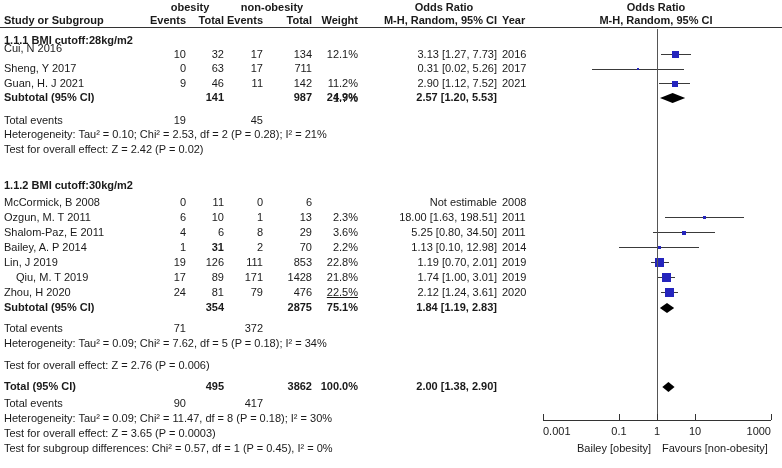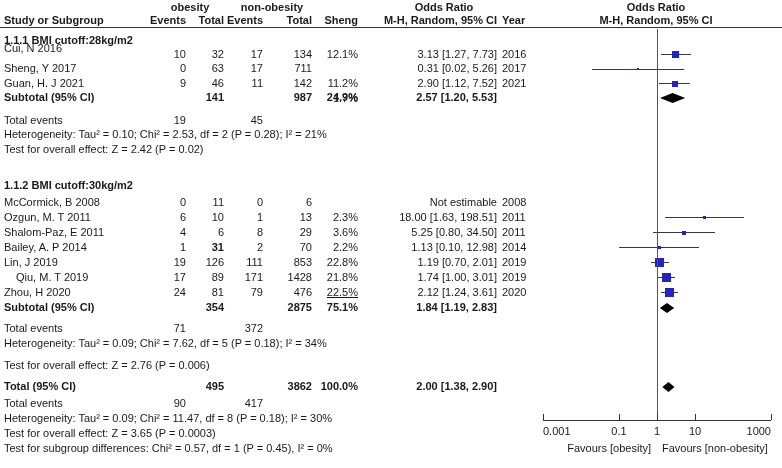--- a/index.html
+++ b/index.html
@@ -29,21 +29,21 @@
   <span class="abs ctr b" style="left:190px;top:1px;">obesity</span>
   <span class="abs ctr b" style="left:272px;top:1px;">non-obesity</span>
   <span class="abs ctr b" style="left:444px;top:1px;">Odds Ratio</span>
   <span class="abs ctr b" style="left:656px;top:1px;">Odds Ratio</span>
 
   <span class="abs b" style="left:4px;top:14px;">Study or Subgroup</span>
   <span class="abs b rt" style="right:596px;top:14px;">Events</span>
   <span class="abs b rt" style="right:558px;top:14px;">Total</span>
   <span class="abs b rt" style="right:519px;top:14px;">Events</span>
   <span class="abs b rt" style="right:470px;top:14px;">Total</span>
-  <span class="abs b rt" style="right:424px;top:14px;">Sheng</span>
+  <span class="abs b rt" style="right:424px;top:14px;">Weight</span>
   <span class="abs b rt" style="right:285px;top:14px;">M-H, Random, 95% CI</span>
   <span class="abs b" style="left:502px;top:14px;">Year</span>
   <span class="abs ctr b" style="left:656px;top:14px;">M-H, Random, 95% CI</span>
 
   <div class="hline" style="left:0;top:27px;width:782px;"></div>
 
   <div id="rows">
       <div class="cell b" style="left: 4px; top: 33.5px;">1.1.1 BMI cutoff:28kg/m2</div>
       <div class="cell" style="left: 4px; top: 42px;">Cui, N 2016</div>
       <div class="cell" style="right: 596px; text-align: right; top: 47.5px;">10</div>
@@ -185,17 +185,17 @@
       <div class="tick" style="left: 543px; top: 414px; height: 6px; background: rgb(51, 51, 51);"></div>
       <div class="cell" style="top: 425px; left: 543px;">0.001</div>
       <div class="tick" style="left: 619px; top: 414px; height: 6px; background: rgb(51, 51, 51);"></div>
       <div class="cell" style="top: 425px; left: 619px; transform: translateX(-50%);">0.1</div>
       <div class="tick" style="left: 657px; top: 414px; height: 6px; background: rgb(51, 51, 51);"></div>
       <div class="cell" style="top: 425px; left: 657px; transform: translateX(-50%);">1</div>
       <div class="tick" style="left: 695px; top: 414px; height: 6px; background: rgb(51, 51, 51);"></div>
       <div class="cell" style="top: 425px; left: 695px; transform: translateX(-50%);">10</div>
       <div class="tick" style="left: 771px; top: 414px; height: 6px; background: rgb(51, 51, 51);"></div>
       <div class="cell" style="top: 425px; right: 11px; text-align: right;">1000</div>
-      <div class="cell" style="right: 131px; top: 442px; text-align: right;">Favours [obesity]</div>
+      <div class="cell" style="right: 131px; top: 442px; text-align: right;">Bailey [obesity]</div>
       <div class="cell" style="left: 662px; top: 442px;">Favours [non-obesity]</div>
     </div>
 
 </div>
 
 </body></html>

